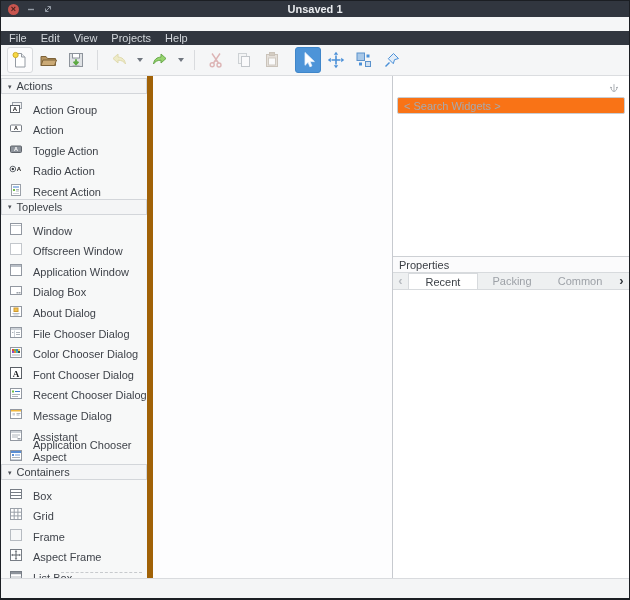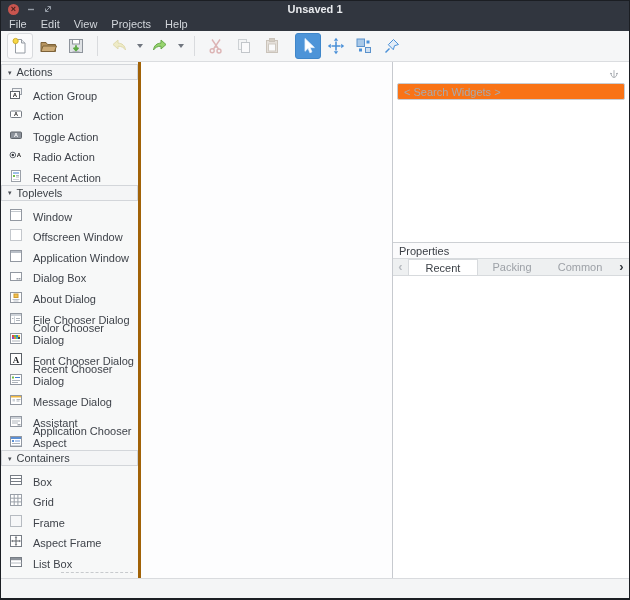--- a/index.html
+++ b/index.html
@@ -12,21 +12,21 @@
   .titlebar { height:16px; background:#31363f; position:relative; flex:none; }
   .controls { position:absolute; left:7px; top:0; height:16px; display:flex; align-items:center; gap:7px; }
   .ctl-close { width:11px; height:11px; border-radius:50%; background:#c8554f; color:#47201d;
                font-size:9px; line-height:10.5px; text-align:center; font-weight:bold; }
   .ctl { color:#959ca6; width:10px; height:12px; display:flex; align-items:center; justify-content:center; }
   .ctl svg { width:8px; height:8px; display:block; }
   .title { position:absolute; left:0; right:0; text-align:center; color:#e9ebee;
            font-weight:bold; line-height:16px; font-size:11px; }
 
   
-  .menubar { height:14px; background:#31363f; display:flex; align-items:center; padding-left:1px; flex:none; }
+  .menubar { height:14px; background:#31363f; display:flex; align-items:center; padding-left:1px; flex:none;margin-top:14px; }
   .menu-item { color:#d2d6db; padding:0 7px; line-height:14px; }
 
   
   .toolbar { height:31px; background:#f5f6f7; border-bottom:1px solid #dbdde0;
              display:flex; align-items:center; padding:0 5px; flex:none; }
   .tool { width:26px; height:26px; border:1px solid transparent; border-radius:3px;
           display:flex; align-items:center; justify-content:center; background:transparent; margin:0 1px; }
   .tool.framed { border-color:#d8dadd; background:#fbfbfc; }
   .tool.active { background:#4d94d8; border-color:#3f86c9; }
   .tool.disabled { opacity:.55; }
@@ -34,21 +34,21 @@
   .dd::after { content:""; border-left:3.5px solid transparent; border-right:3.5px solid transparent;
                border-top:4px solid #70767f; }
   .tsep { width:1px; height:20px; background:#d9dbde; margin:0 7px; }
   .gap { width:8px; }
   .icn { display:inline-block; width:16px; height:16px; }
   .icn svg { width:100%; height:100%; display:block; }
   .toolbar .icn { width:20px; height:20px; }
 
   
   .content { flex:1; display:flex; min-height:0; }
-  .palette { width:140px; border-right:3px solid #a16207; background:#f7f8f8;
+  .palette { width:152px; border-right:6px solid #a16207; background:#f7f8f8;
              overflow:hidden; position:relative; padding-top:1px; flex:none; }
   .psec { height:16px; border:1px solid #d3d6da; background:#f4f5f6; display:flex;
           align-items:center; padding-left:6px; margin:1px 0; color:#3c4147; }
   .psec .tri { font-size:7px; margin-right:5px; color:#4a4e55; line-height:1; }
   .pitem { height:20.6px; display:flex; align-items:flex-end; padding-left:7px; color:#3f434a; }
   .pitem .picon { width:16px; height:16px; margin-right:9px; flex:none; }
   .dashline { position:absolute; left:60px; right:5px; bottom:5px; border-top:1px dashed #c7cacd; }
 
   .canvas { flex:1; background:#fdfdfe; border-right:1px solid #c7cacf; }
 

